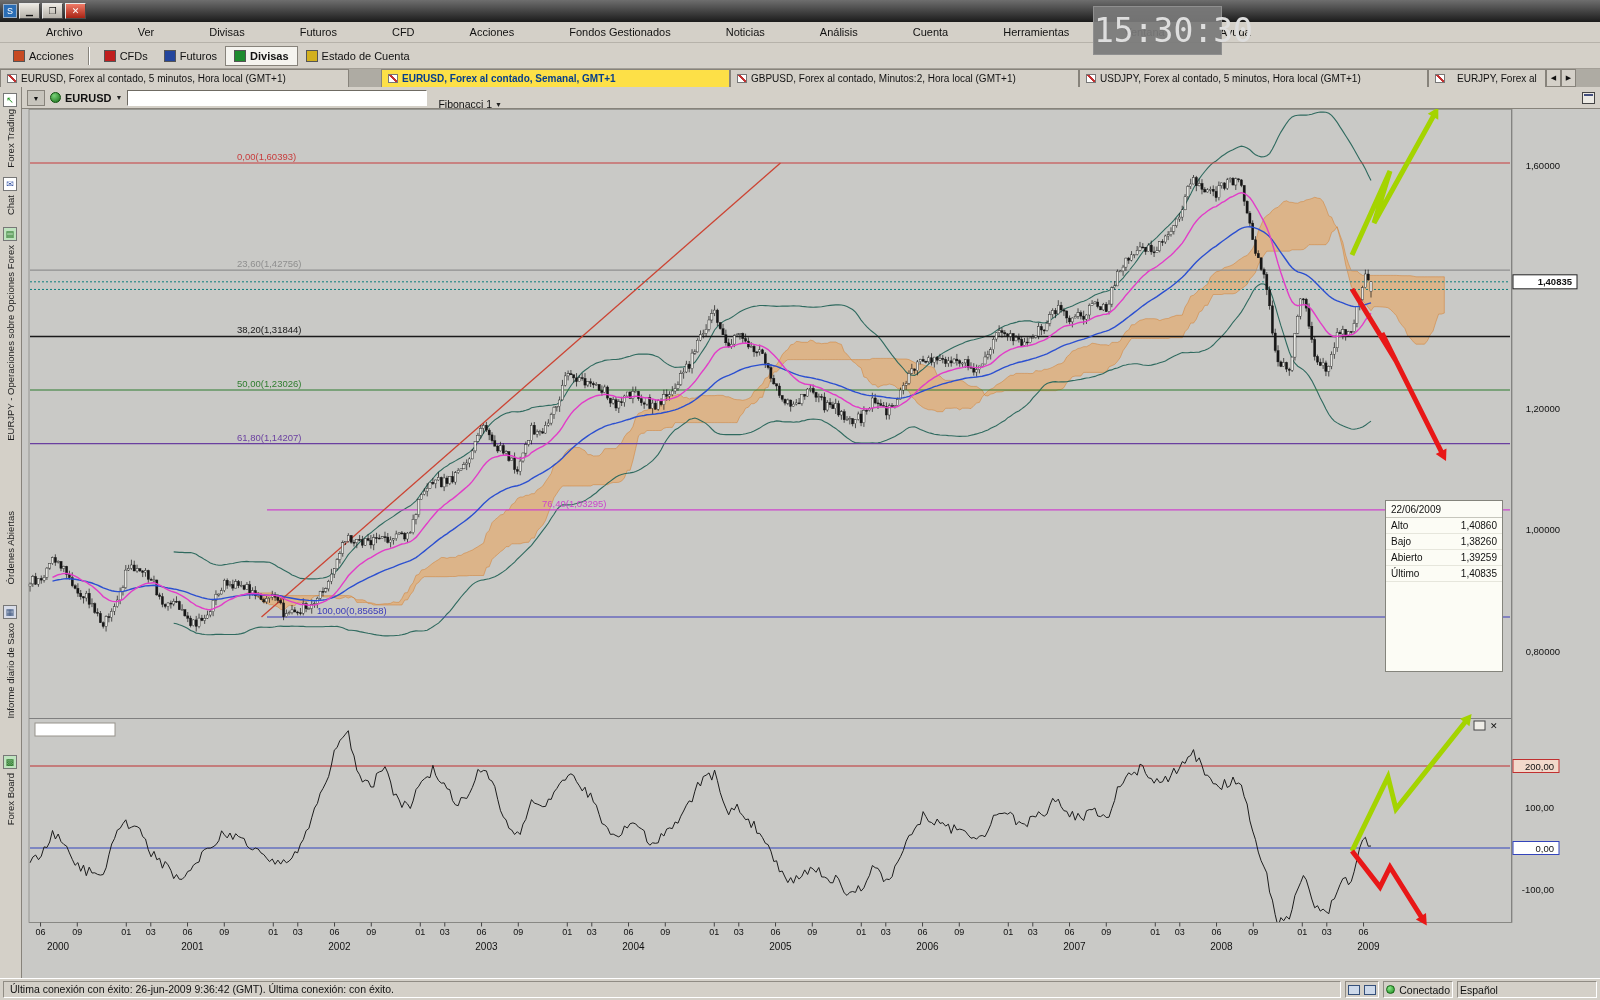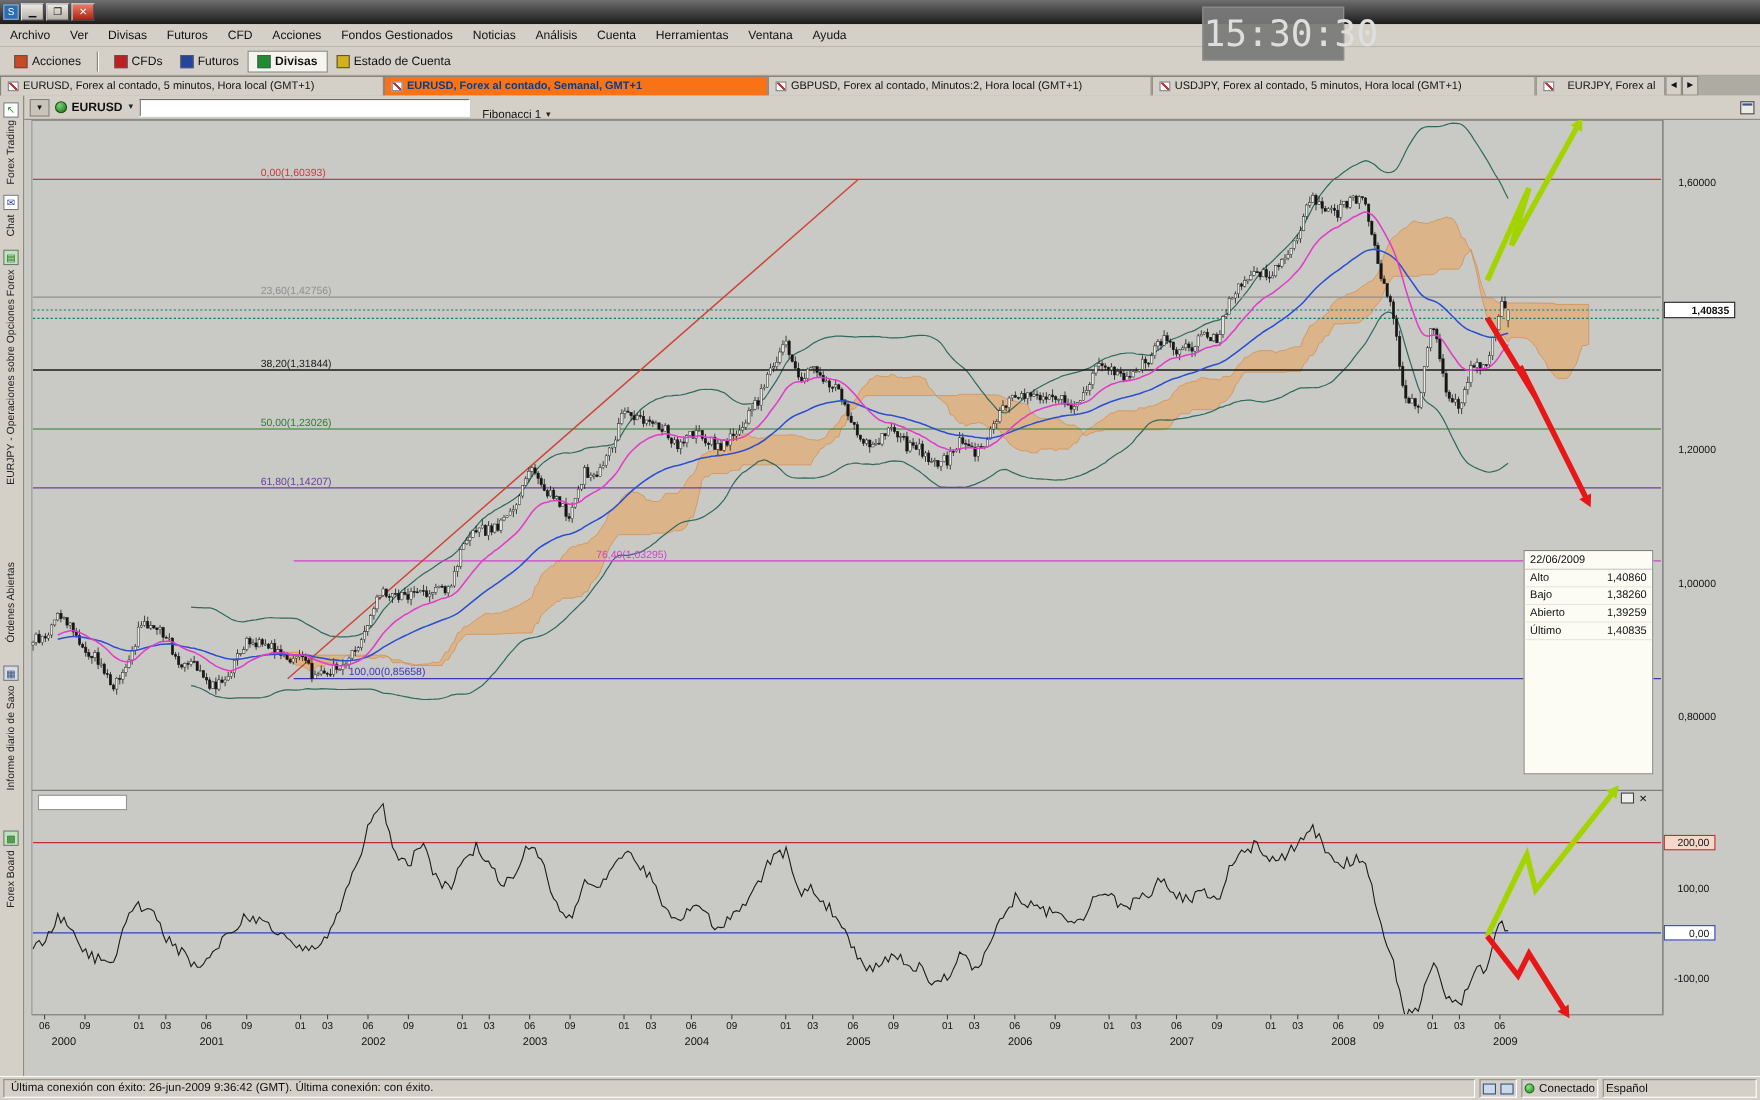--- a/index.html
+++ b/index.html
@@ -6,32 +6,32 @@
   html,body{width:1600px;height:1000px;overflow:hidden;}
   body{font-family:"Liberation Sans",sans-serif;background:#d4d0c8;position:relative;color:#111;}
   
   .titlebar{height:22px;background:linear-gradient(#6e6e6e,#1b1b1b);display:flex;align-items:center;padding:0 3px;}
   .app-icon{width:14px;height:14px;background:#2a6db5;border:1px solid #9ab0c8;color:#fff;font-size:9px;line-height:12px;text-align:center;flex:none;}
   .titlebar .title{font-size:11px;font-weight:bold;color:#fff;flex:1;margin-left:5px;white-space:nowrap;}
   .win-btn{width:21px;height:16px;margin-left:2px;border:1px solid #e8e8e8;border-right-color:#4a4a4a;border-bottom-color:#4a4a4a;background:linear-gradient(#ece9e2,#b4b0a8);font-size:9px;line-height:14px;text-align:center;color:#111;flex:none;}
   .win-btn.close{background:linear-gradient(#ef7a66,#a82415);color:#fff;}
   
   .menubar{height:21px;background:#d4d0c8;display:flex;align-items:center;font-size:11px;border-bottom:1px solid #b6b2aa;}
-  .menu-item{padding:3px 9px;white-space:nowrap;}
+  .menu-item{padding:3px 9px;white-space:nowrap;margin-left:37px;}
   
   .toolbar{height:26px;background:#d4d0c8;display:flex;align-items:center;padding:0 5px;border-bottom:1px solid #a39f97;}
   .tool-tab{display:flex;align-items:center;gap:4px;font-size:11px;padding:3px 8px;white-space:nowrap;}
   .tool-tab.active{background:#f5f4ef;border:1px solid #87837b;font-weight:bold;}
   .tool-icon{width:12px;height:12px;border:1px solid #555;flex:none;}
   .tb-sep{width:2px;height:18px;border-left:1px solid #87837b;border-right:1px solid #fff;margin:0 6px;flex:none;}
   
   .charttabs{height:18px;background:#aeaba3;display:flex;align-items:stretch;font-size:10px;}
   .chart-tab{display:flex;align-items:center;gap:4px;padding:0 6px;background:#d4d0c8;border:1px solid #87837b;border-bottom:none;white-space:nowrap;overflow:hidden;flex:0 0 349px;}
   .chart-tab .lbl{overflow:hidden;text-overflow:clip;white-space:nowrap;}
-  .chart-tab.active{background:#f97316;color:#063e8c;font-weight:bold;}
+  .chart-tab.active{background:#fde047;color:#063e8c;font-weight:bold;margin-left:32px;}
   .chart-tab.trunc{flex:0 0 118px;gap:12px;}
   .tab-icon{width:10px;height:9px;flex:none;background:#fff;border:1px solid #777;
     background-image:linear-gradient(45deg,transparent 42%,#c23333 42%,#c23333 62%,transparent 62%);}
   .tab-scroll{width:15px;flex:none;background:#d4d0c8;border:1px solid #87837b;font-size:7px;text-align:center;line-height:16px;}
   
   .workspace{display:flex;height:891px;}
   .sidebar{width:22px;background:#d4d0c8;border-right:1px solid #87837b;position:relative;flex:none;}
   .side-label{position:absolute;left:5px;writing-mode:vertical-rl;transform:rotate(180deg);font-size:9.5px;color:#222;white-space:nowrap;}
   .side-icon{position:absolute;left:3px;width:14px;height:14px;border:1px solid #777;background:#fff;font-size:9px;line-height:13px;text-align:center;overflow:hidden;}
   .chartpane{flex:1;display:flex;flex-direction:column;background:#c9c9c6;min-width:0;}
@@ -40,21 +40,21 @@
   .symbol-chip{display:flex;align-items:center;gap:4px;font-weight:bold;}
   .sym-icon{width:11px;height:11px;border-radius:50%;background:radial-gradient(circle at 35% 30%,#79d279,#176e17);border:1px solid #0e4f0e;flex:none;}
   .caret{font-size:7px;color:#222;}
   .combo{width:300px;height:16px;background:#fff;border:1px solid #6f6b63;border-bottom-color:#fff;border-right-color:#fff;font-size:10px;padding:0 3px;}
   .study{font-size:10.5px;display:flex;align-items:center;gap:3px;margin-left:6px;margin-top:13px;}
   .ct-max{margin-left:auto;width:13px;height:12px;border:1px solid #444;background:#eceae4;position:relative;flex:none;}
   .ct-max::before{content:"";position:absolute;left:1px;right:1px;top:1px;height:2px;background:#44507f;}
   .chart-body{position:relative;flex:1;min-height:0;}
   svg{display:block;width:100%;height:100%;font-family:"Liberation Sans",sans-serif;}
   
-  .tooltip-box{position:absolute;left:1363px;top:391px;width:118px;height:204px;background:#fcfcf5;border:1px solid #84847c;font-size:10px;z-index:5;}
+  .tooltip-box{position:absolute;left:1363px;top:391px;width:118px;height:172px;background:#fcfcf5;border:1px solid #84847c;font-size:10px;z-index:5;}
   .tt-date{padding:3px 5px 2px;border-bottom:1px solid #c6c6bc;}
   .tt-row{display:flex;justify-content:space-between;padding:2px 5px;border-bottom:1px solid #e6e6dc;}
   
   .statusbar{height:22px;background:#d4d0c8;border-top:1px solid #fff;display:flex;align-items:center;font-size:10.5px;padding:0 3px;gap:4px;}
   .sb-left{flex:1;height:17px;line-height:15px;padding:0 6px;border:1px solid #908c84;border-bottom-color:#fff;border-right-color:#fff;white-space:nowrap;overflow:hidden;}
   .sb-cell{height:17px;display:flex;align-items:center;gap:4px;padding:0 2px;border:1px solid #908c84;border-bottom-color:#fff;border-right-color:#fff;white-space:nowrap;}
   .mini-pc{width:12px;height:10px;background:#cdd9ea;border:1px solid #35507a;flex:none;}
   .led{width:9px;height:9px;border-radius:50%;background:radial-gradient(circle at 35% 30%,#8ce68c,#1b8c1b);border:1px solid #136413;flex:none;}
   .sb-lang{width:140px;}
   

